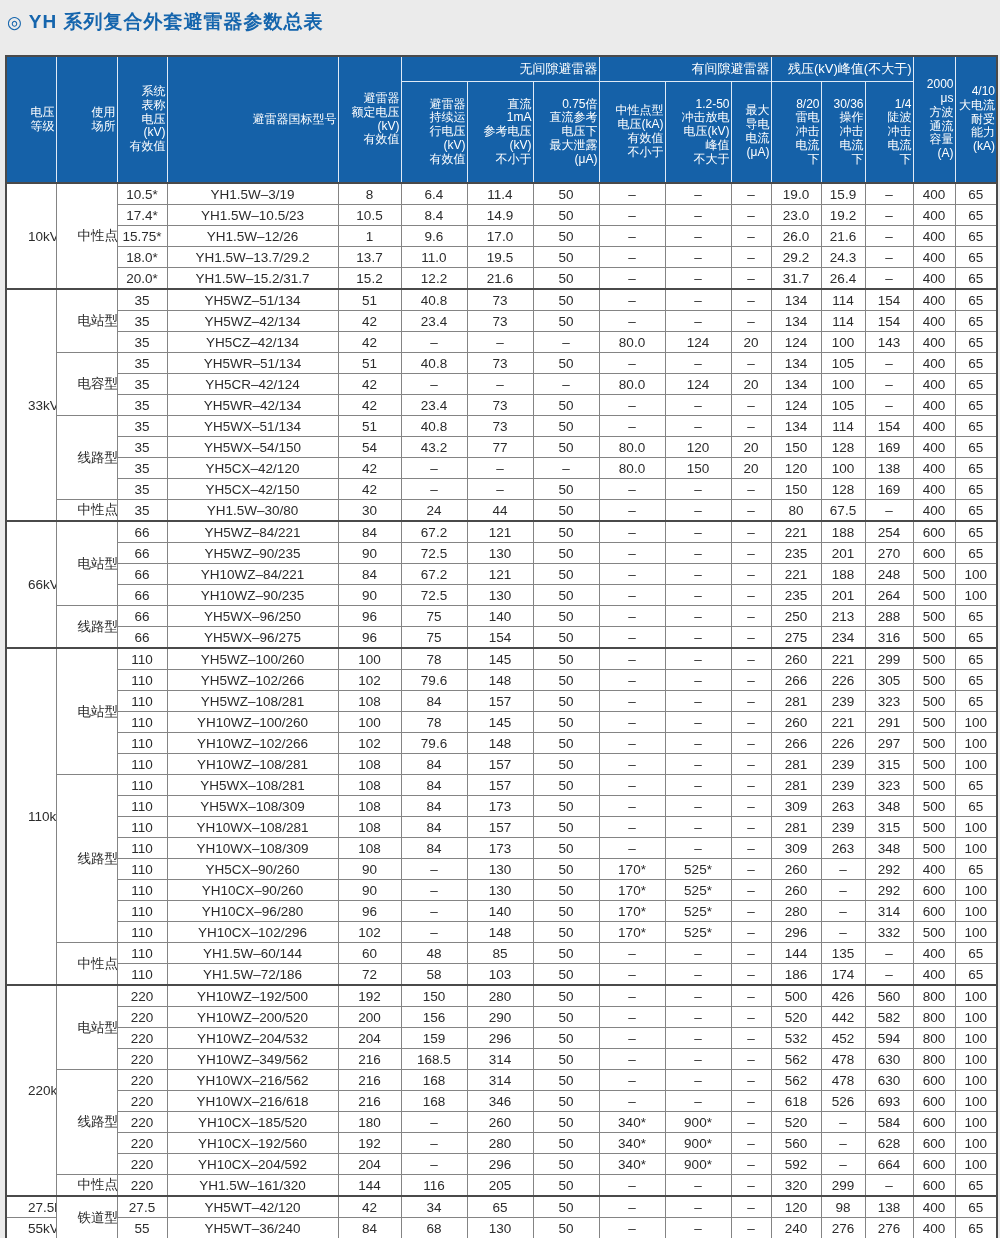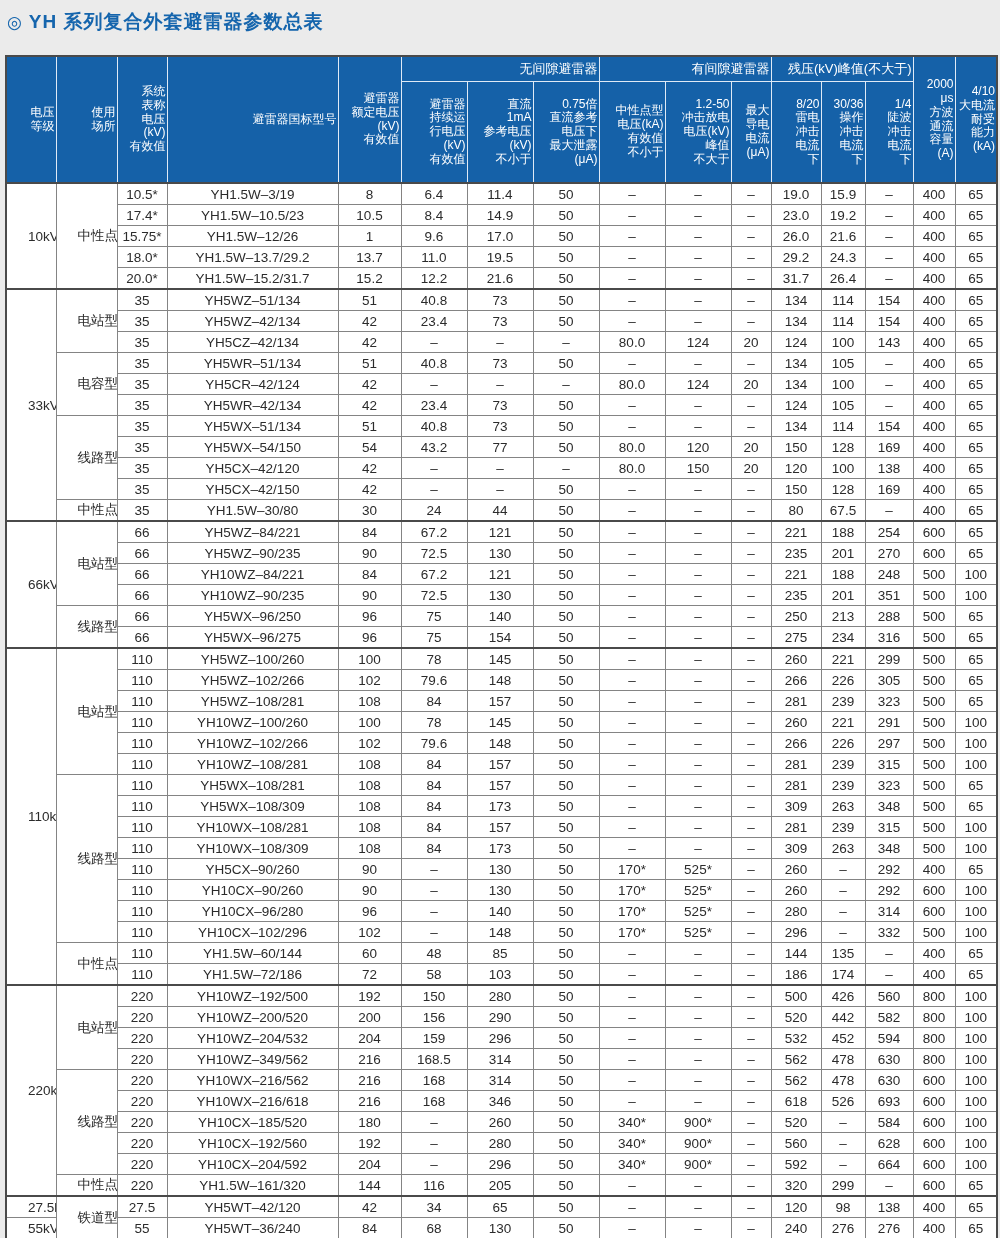--- a/index.html
+++ b/index.html
@@ -457,21 +457,21 @@
           <td>YH10WZ–90/235</td>
           <td>90</td>
           <td>72.5</td>
           <td>130</td>
           <td>50</td>
           <td>–</td>
           <td>–</td>
           <td>–</td>
           <td>235</td>
           <td>201</td>
-          <td>351</td>
+          <td>264</td>
           <td>500</td>
           <td>100</td>
         </tr>
         <tr>
           <td rowspan="2" class="c-place">线路型</td>
           <td>66</td>
           <td>YH5WX–96/250</td>
           <td>96</td>
           <td>75</td>
           <td>140</td>

